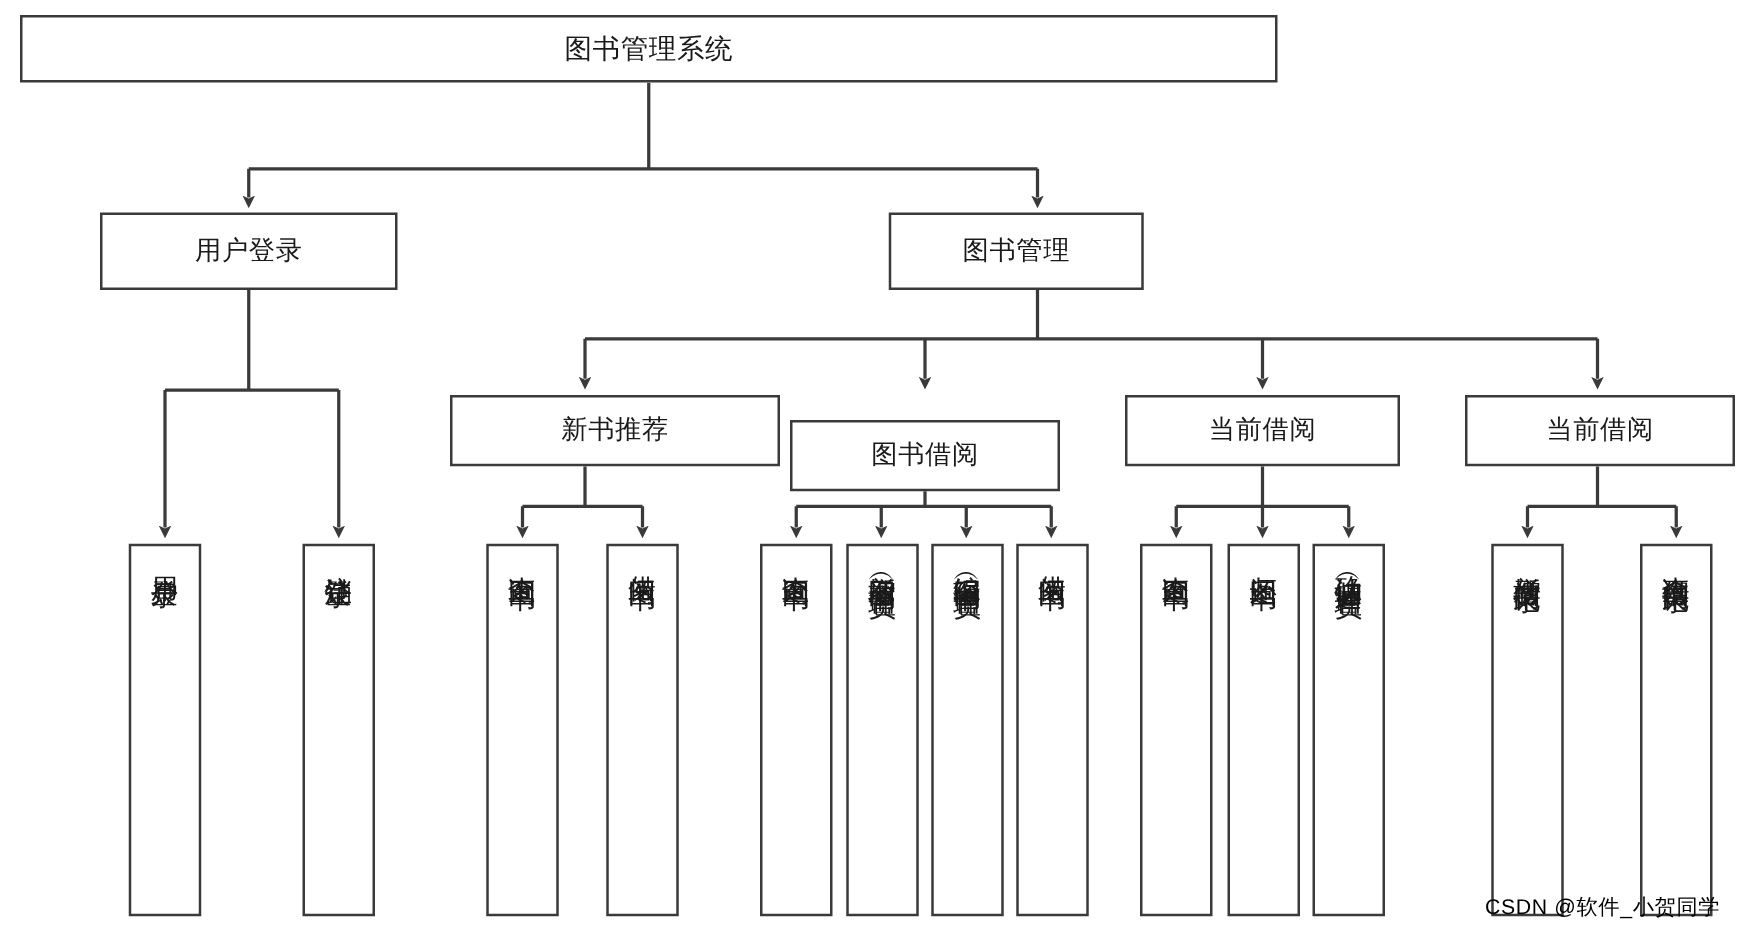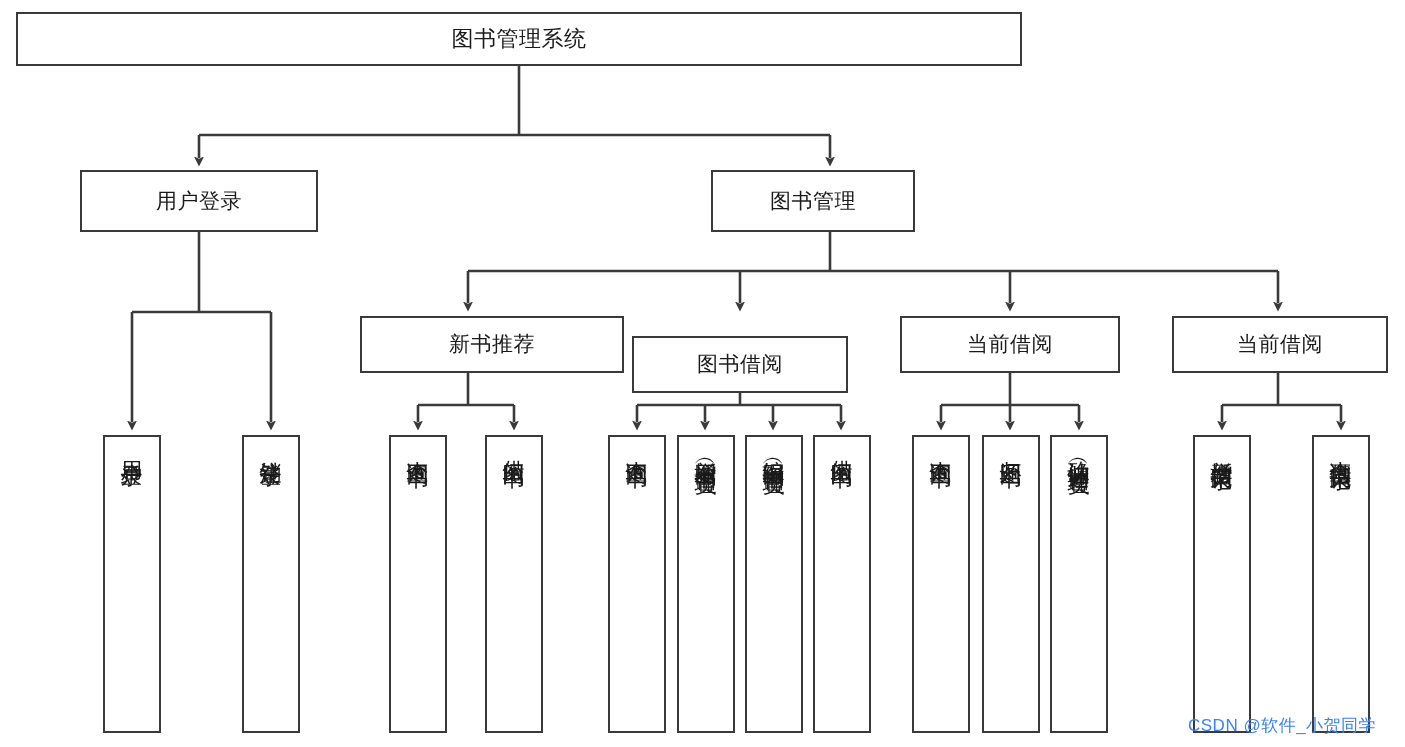--- a/index.html
+++ b/index.html
@@ -58,21 +58,21 @@
     font-size: 22px;
     letter-spacing: 2px;
     line-height: 1.05;
     white-space: nowrap;
   }
   .watermark {
     position: absolute;
     left: 1188px;
     top: 714px;
     font-size: 17px;
-    color: #3b82f6;
+    color: #000000;
     white-space: nowrap;
     letter-spacing: 0.5px;
   }
 </style>
 </head>
 <body>
 
 <div id="canvas">
 
   <svg class="wires" viewBox="0 0 1405 747">

